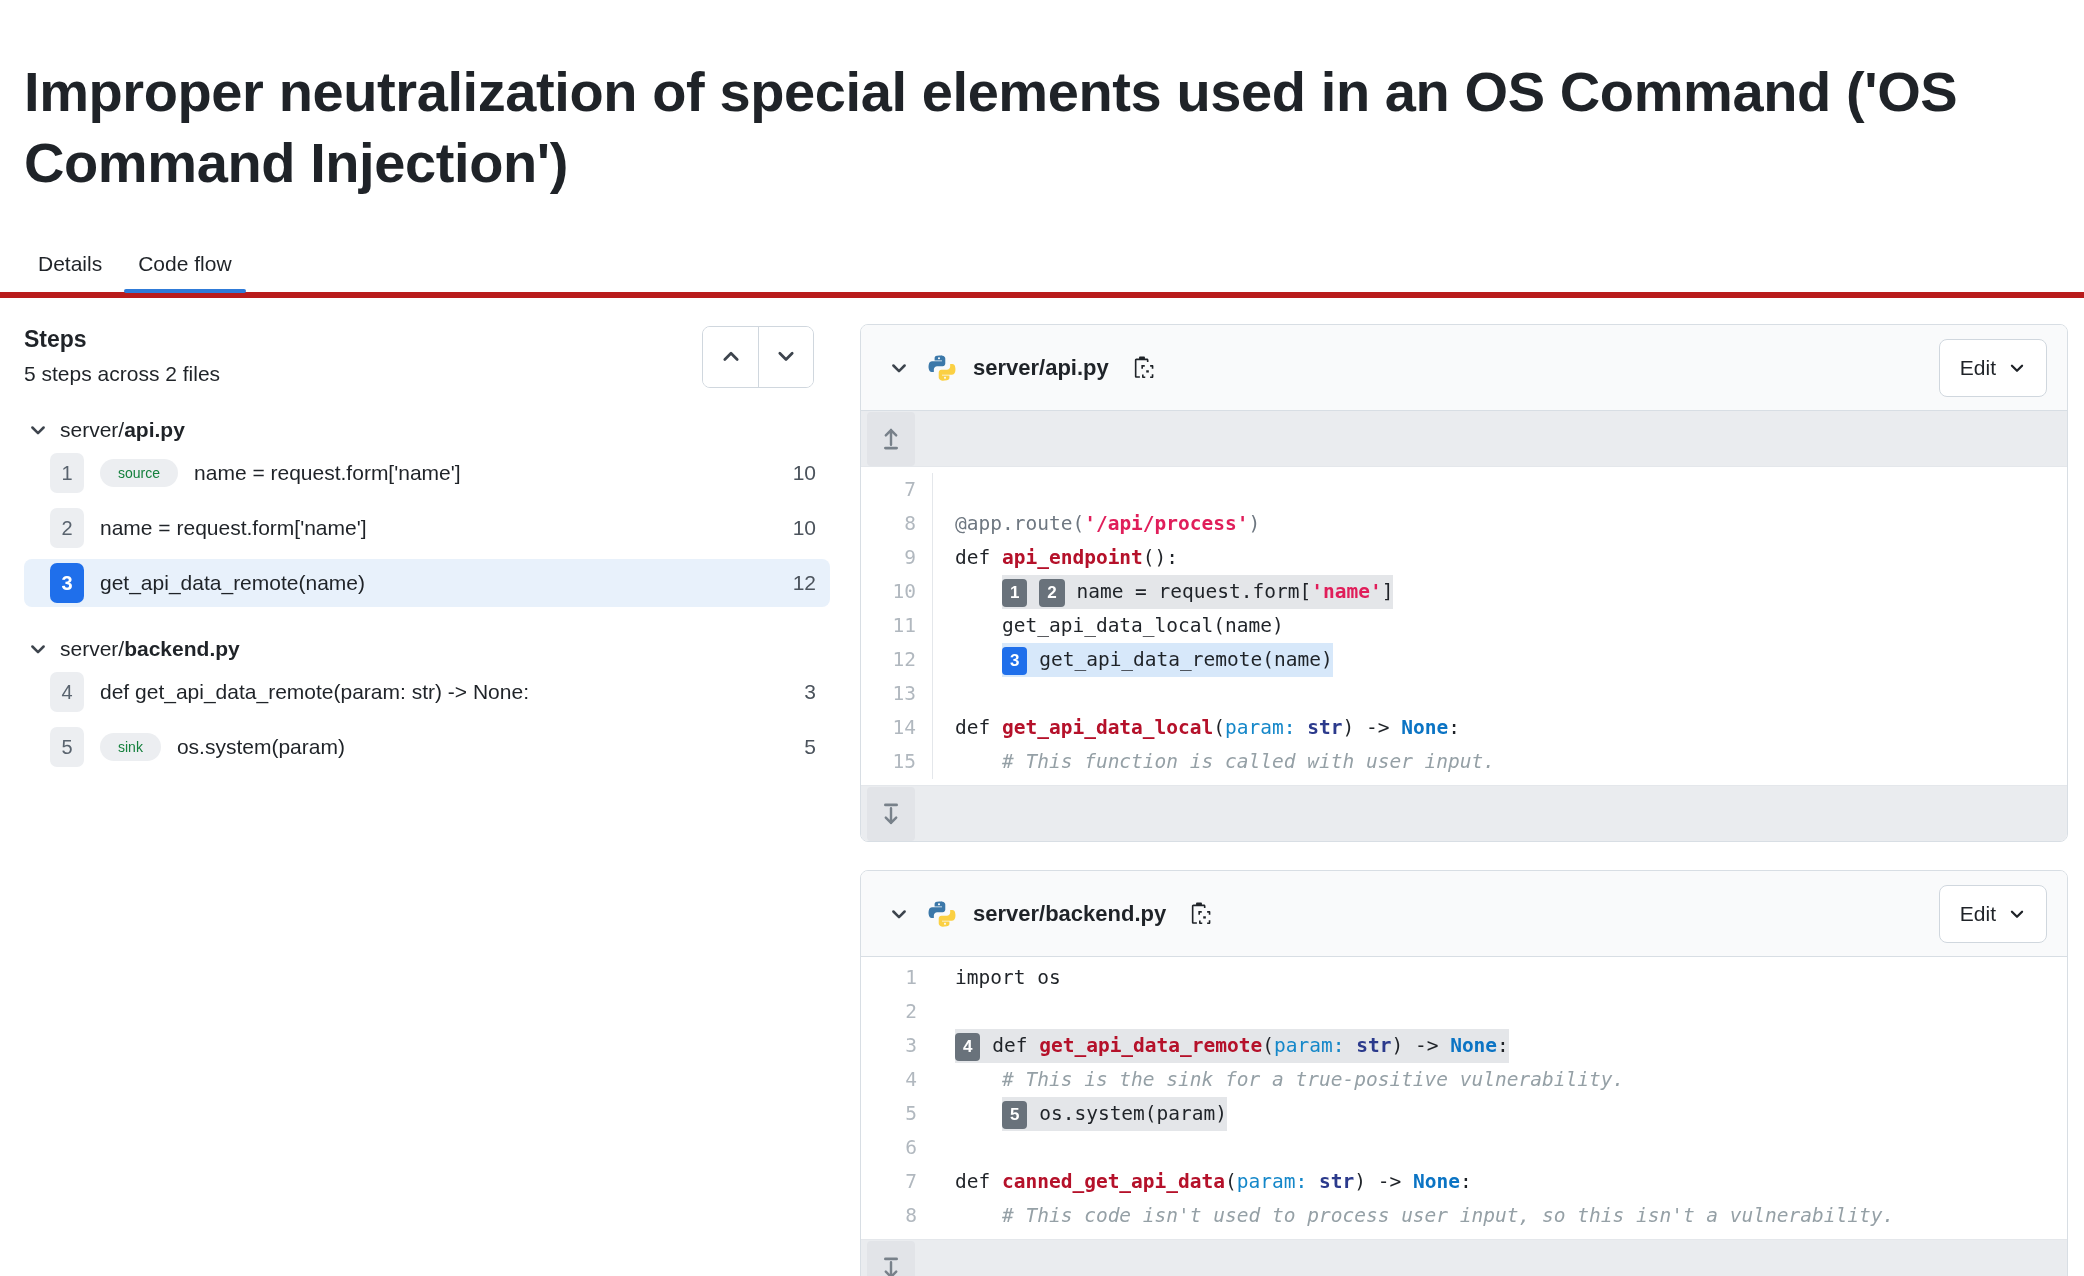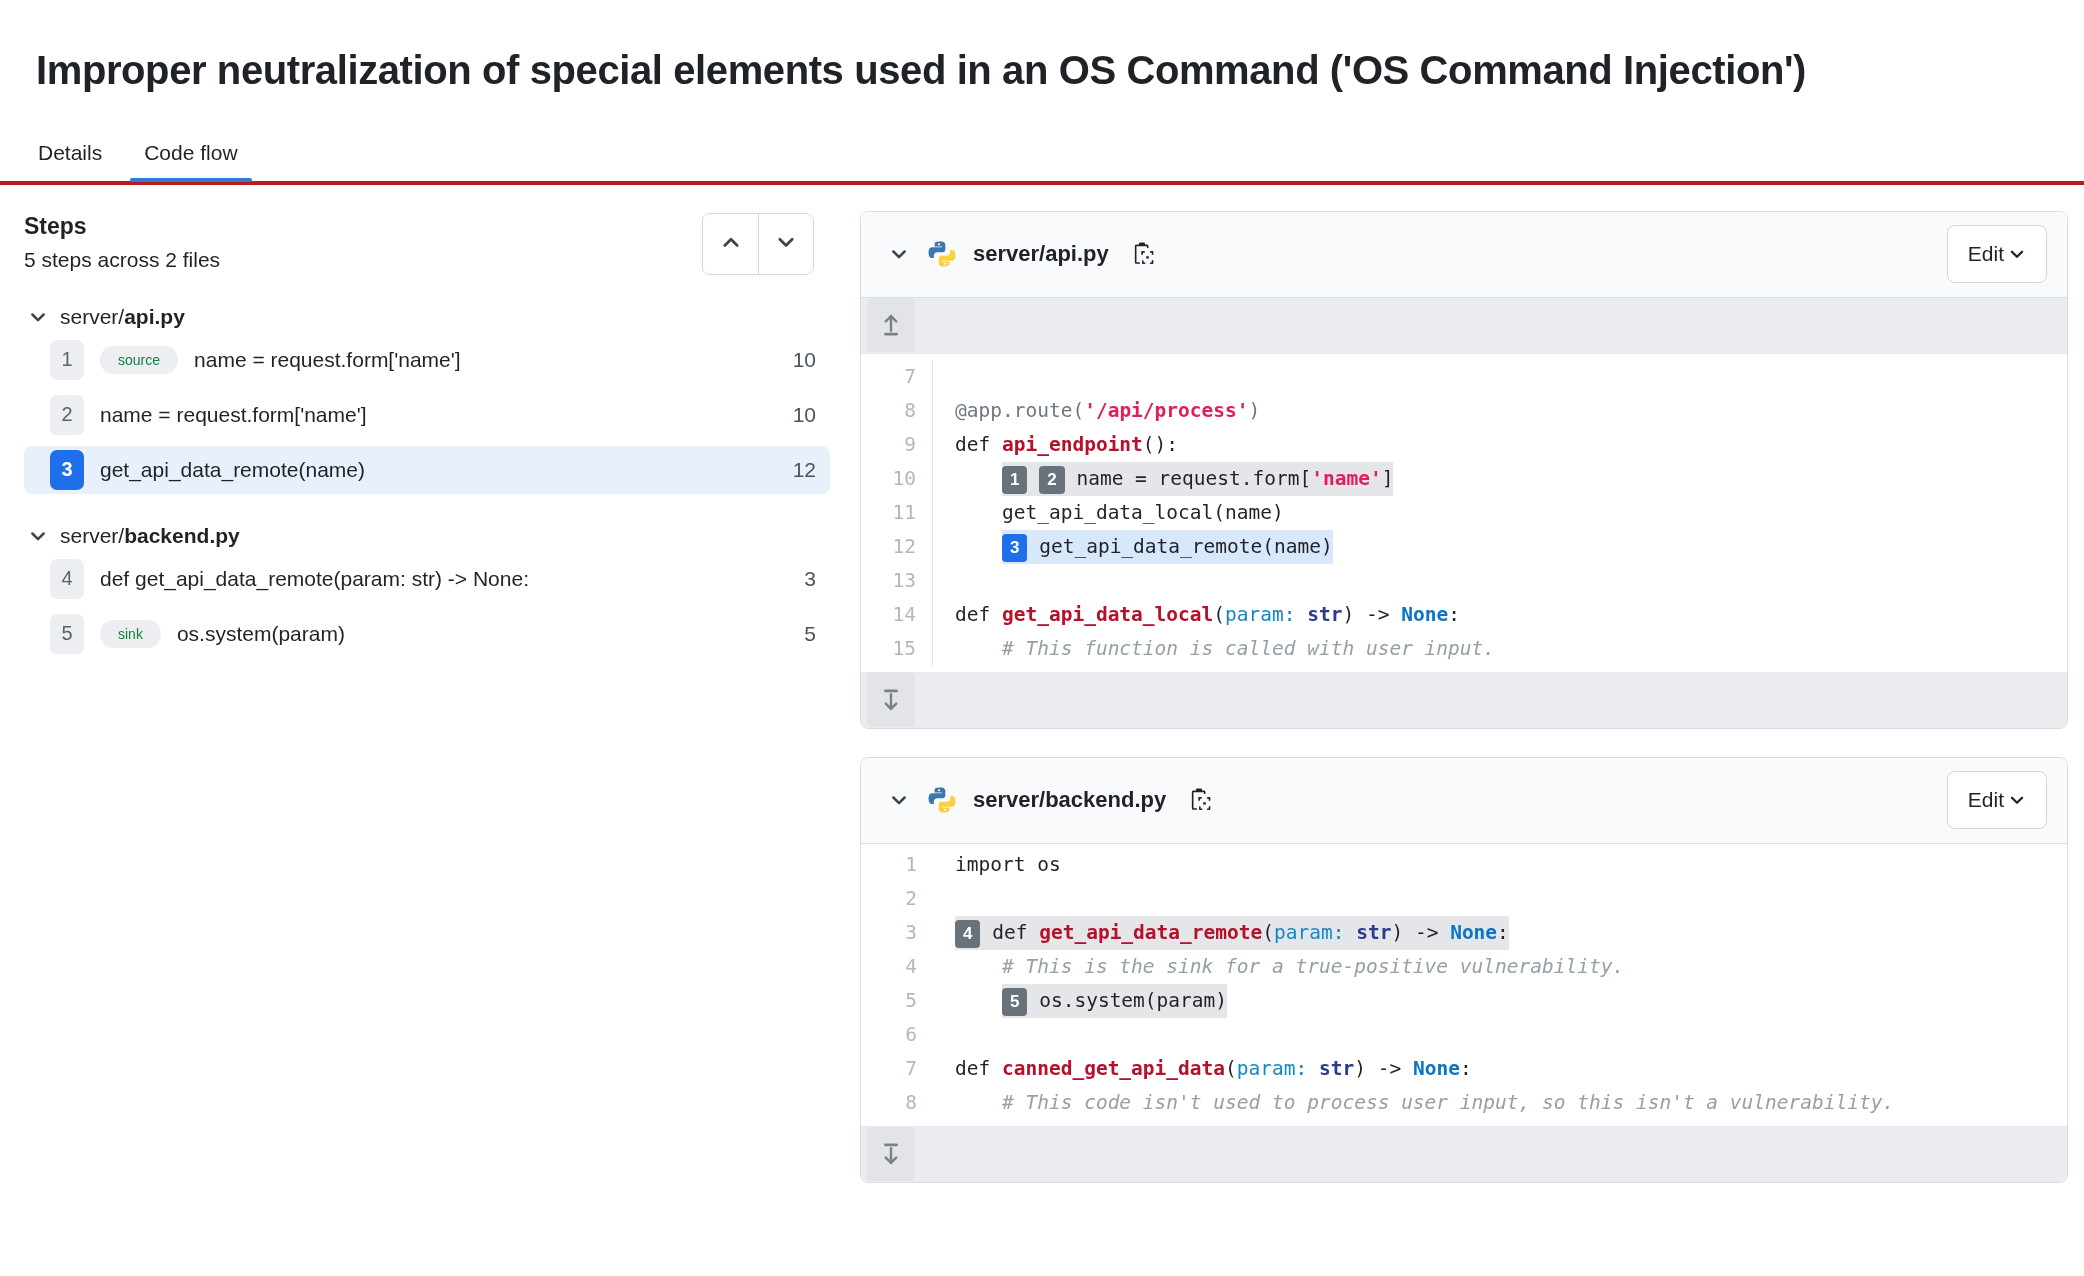--- a/index.html
+++ b/index.html
@@ -8,36 +8,35 @@
     width: 2084px; height: 1276px;
     background: #ffffff;
     font-family: "Liberation Sans", sans-serif;
     color: #1f2328;
     overflow: hidden;
   }
   .page { width: 2084px; height: 1276px; position: relative; }
 
   
   .title {
-    font-size: 40px;
+    font-size: 56px;
     font-weight: 700;
     line-height: 1.28;
     letter-spacing: -0.4px;
     color: #1f2328;
     padding: 18px 30px 0 24px;
     max-width: 1990px;
-    margin-left: 12px;
   }
   .tabs {
     margin-top: 22px;
     padding: 0 24px;
     display: flex;
     align-items: flex-end;
-    gap: 14px;
-    border-bottom: 4px solid #b91c1c;
+    gap: 8px;
+    border-bottom: 6px solid #b91c1c;
     height: 62px;
   }
   .tab {
     font-size: 21px;
     padding: 0 14px 16px 14px;
     color: #1f2328;
     position: relative;
     cursor: pointer;
     background: none;
     border: none;
@@ -207,21 +206,21 @@
   }
   .edit-btn {
     margin-left: auto;
     border: 1px solid #d0d7de;
     background: #ffffff;
     border-radius: 8px;
     height: 58px;
     padding: 0 20px;
     display: flex;
     align-items: center;
-    gap: 4px;
+    gap: 12px;
     font-size: 21px;
     color: #1f2328;
     cursor: pointer;
     font-family: inherit;
   }
 
   .expander {
     background: #eaecef;
     height: 56px;
     display: flex;

